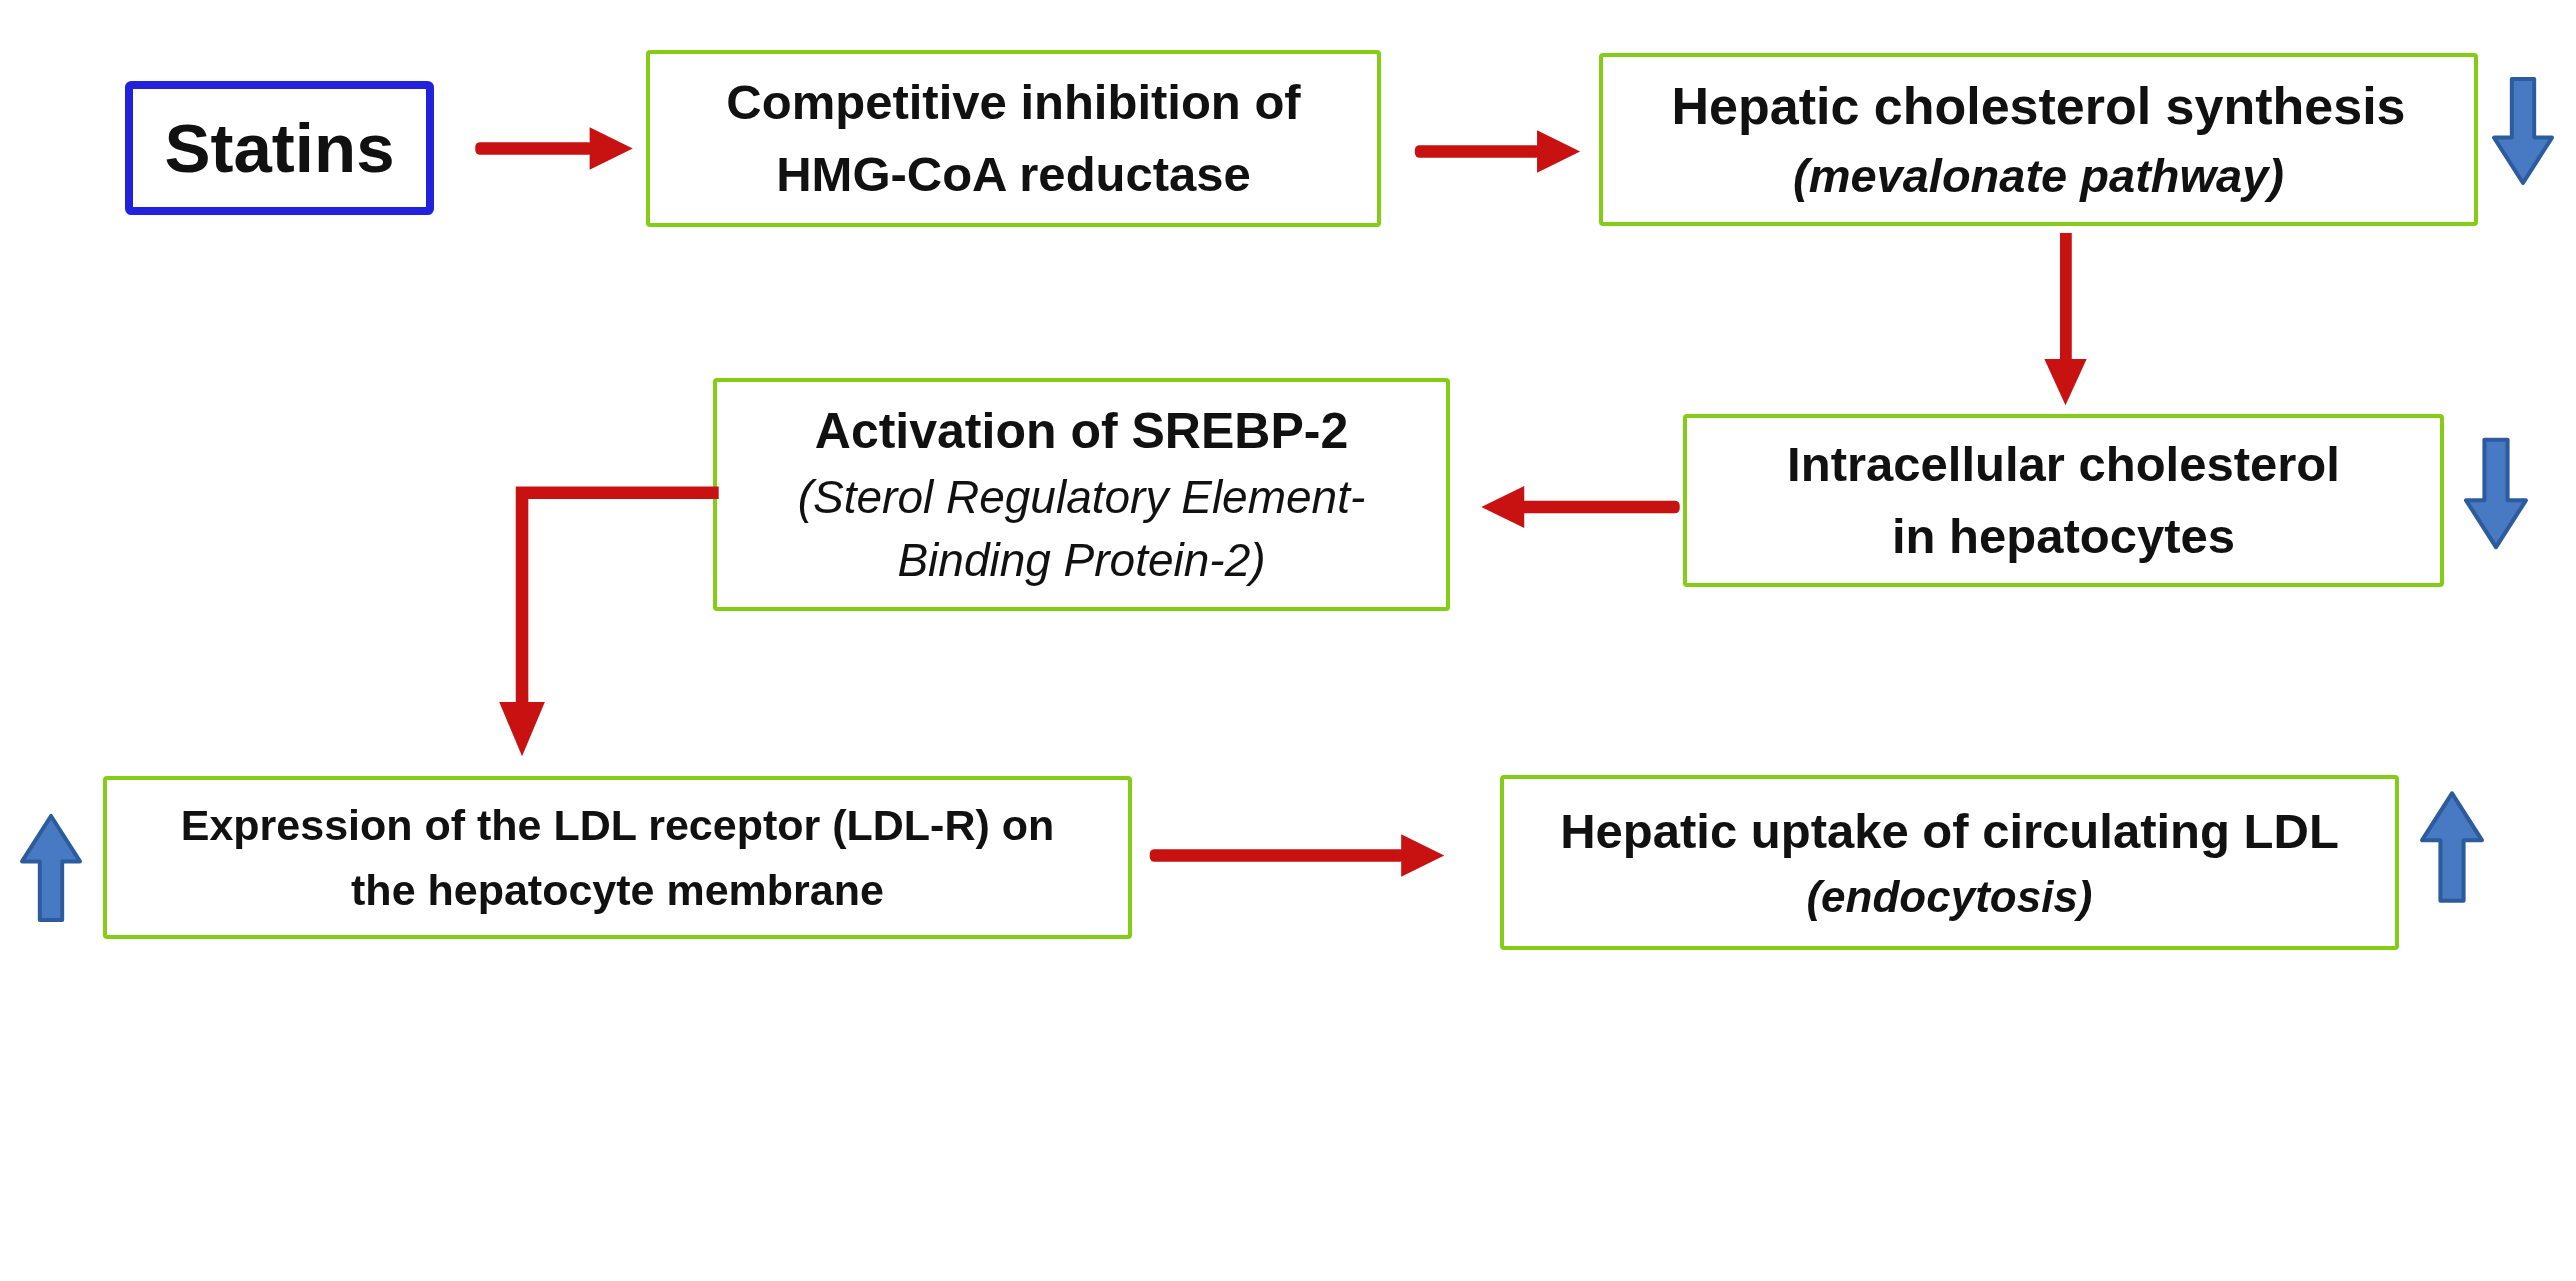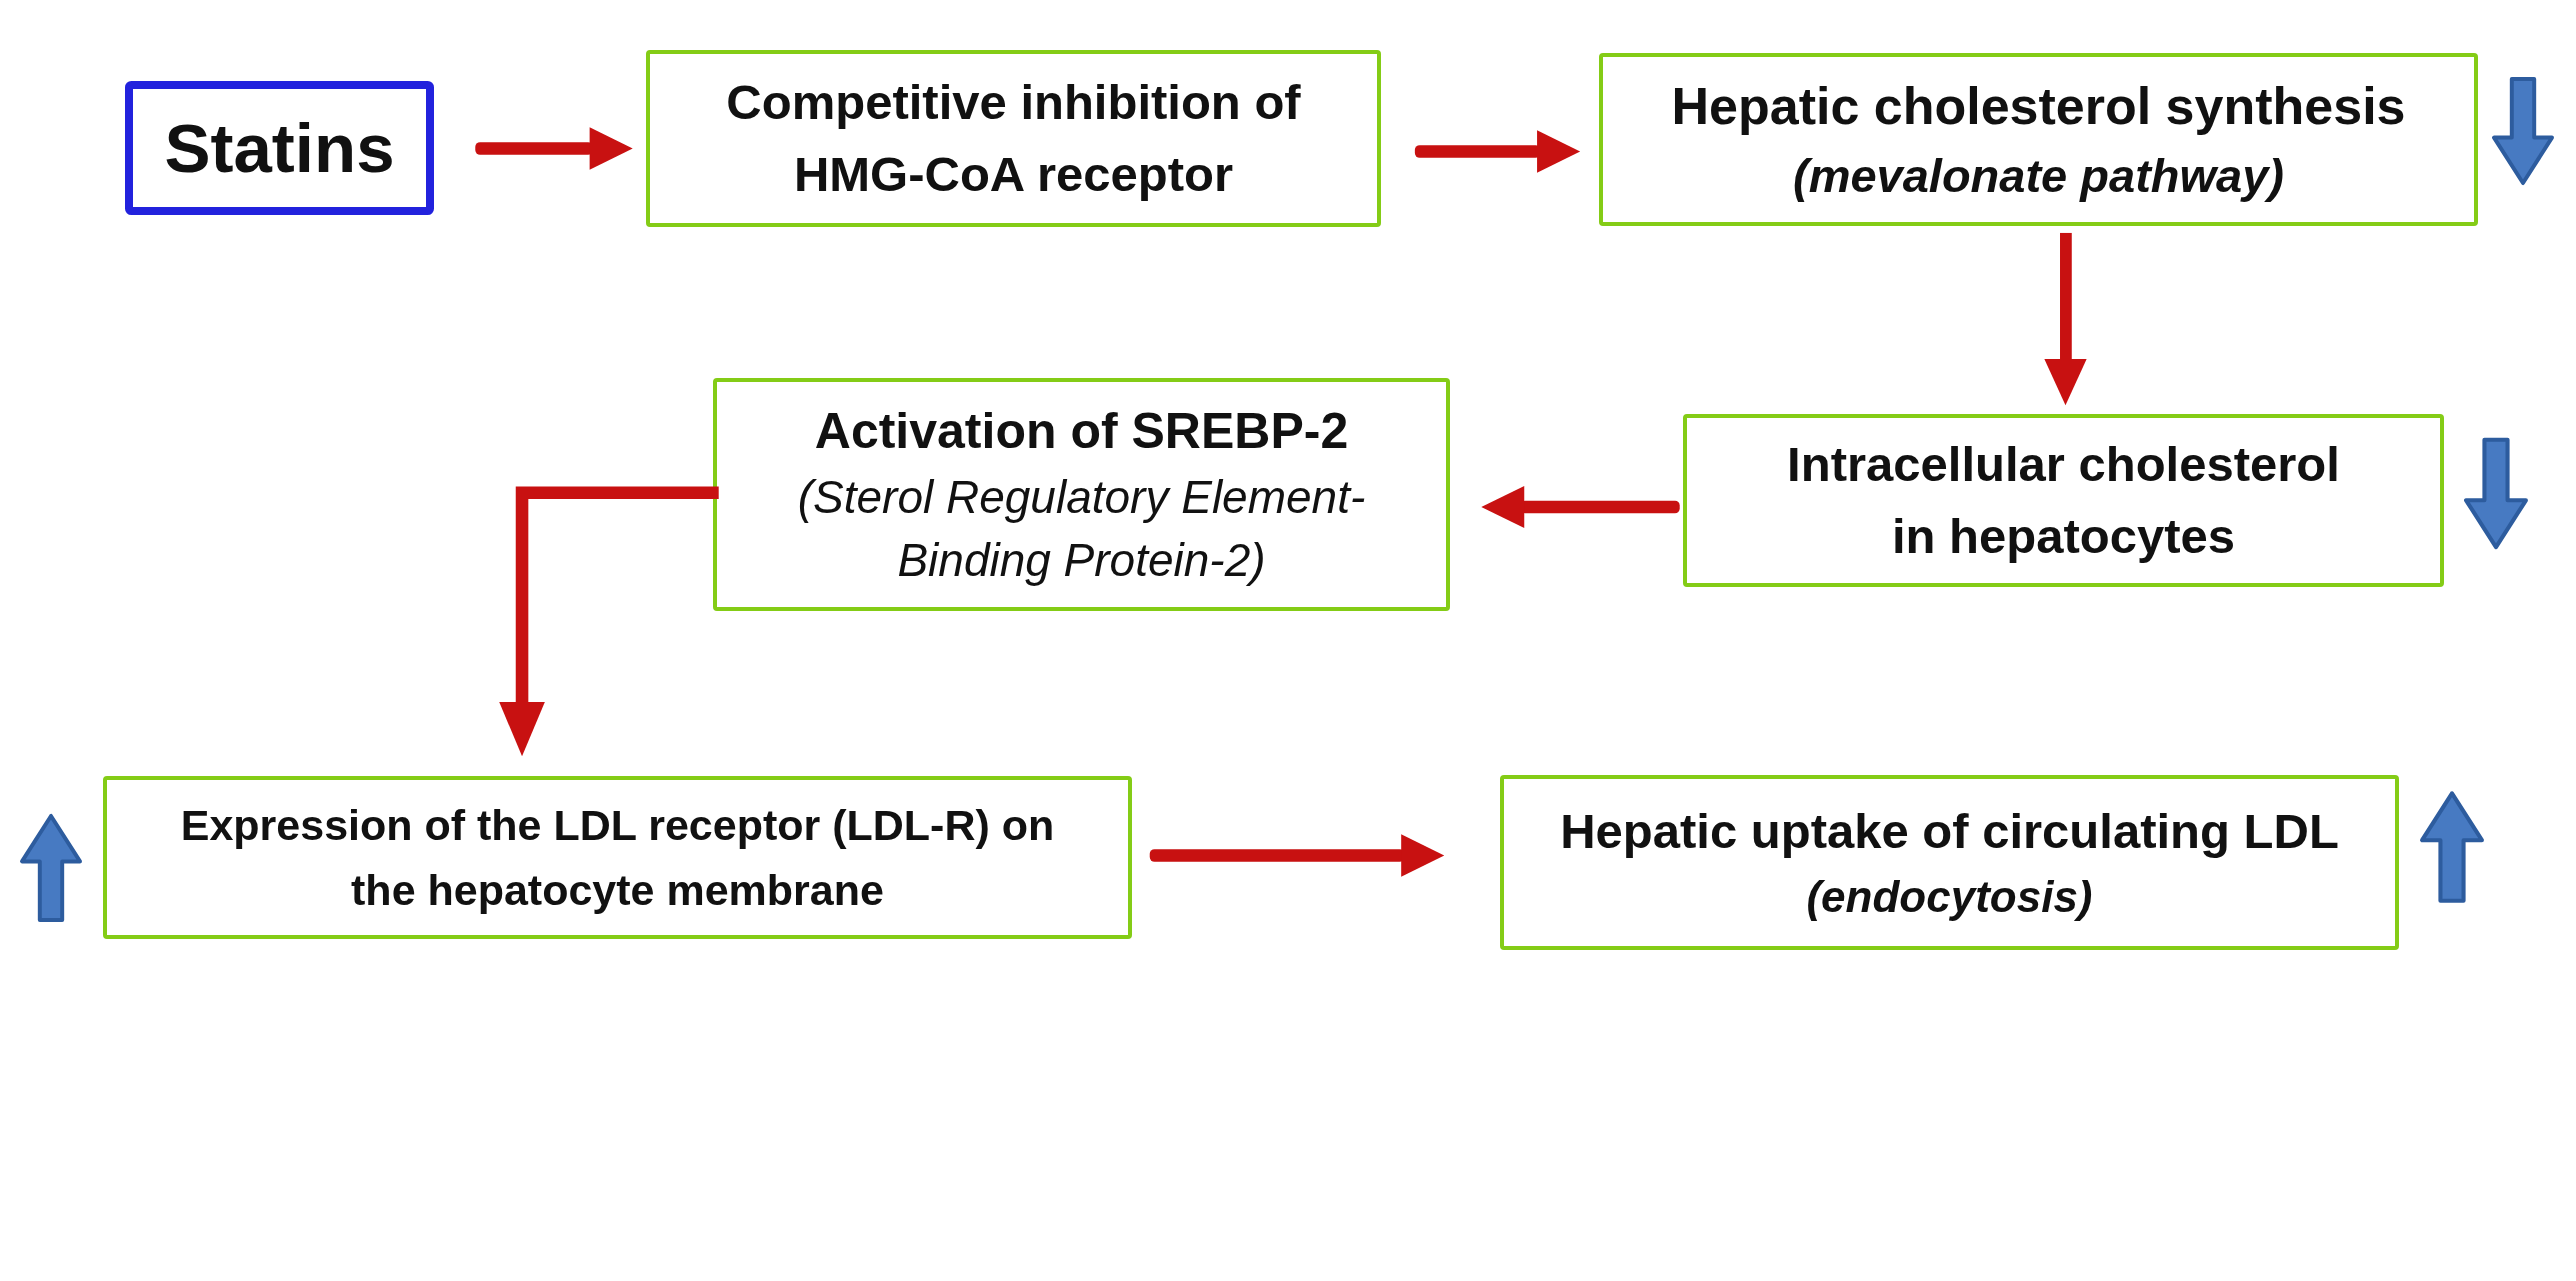--- a/index.html
+++ b/index.html
@@ -64,21 +64,21 @@
 <body>
 
 <div id="canvas">
 
   <div class="node thick" id="n-statins">
     <span class="b">Statins</span>
   </div>
 
   <div class="node" id="n-hmg">
     <span class="b">Competitive inhibition of</span>
-    <span class="b">HMG-CoA receptor</span>
+    <span class="b">HMG-CoA reductase</span>
   </div>
 
   <div class="node" id="n-intra">
     <span class="b">Intracellular cholesterol</span>
     <span class="b">in hepatocytes</span>
   </div>
 
   <div class="node" id="n-synth">
     <span class="b">Hepatic cholesterol synthesis</span>
     <span class="i">(mevalonate pathway)</span>

